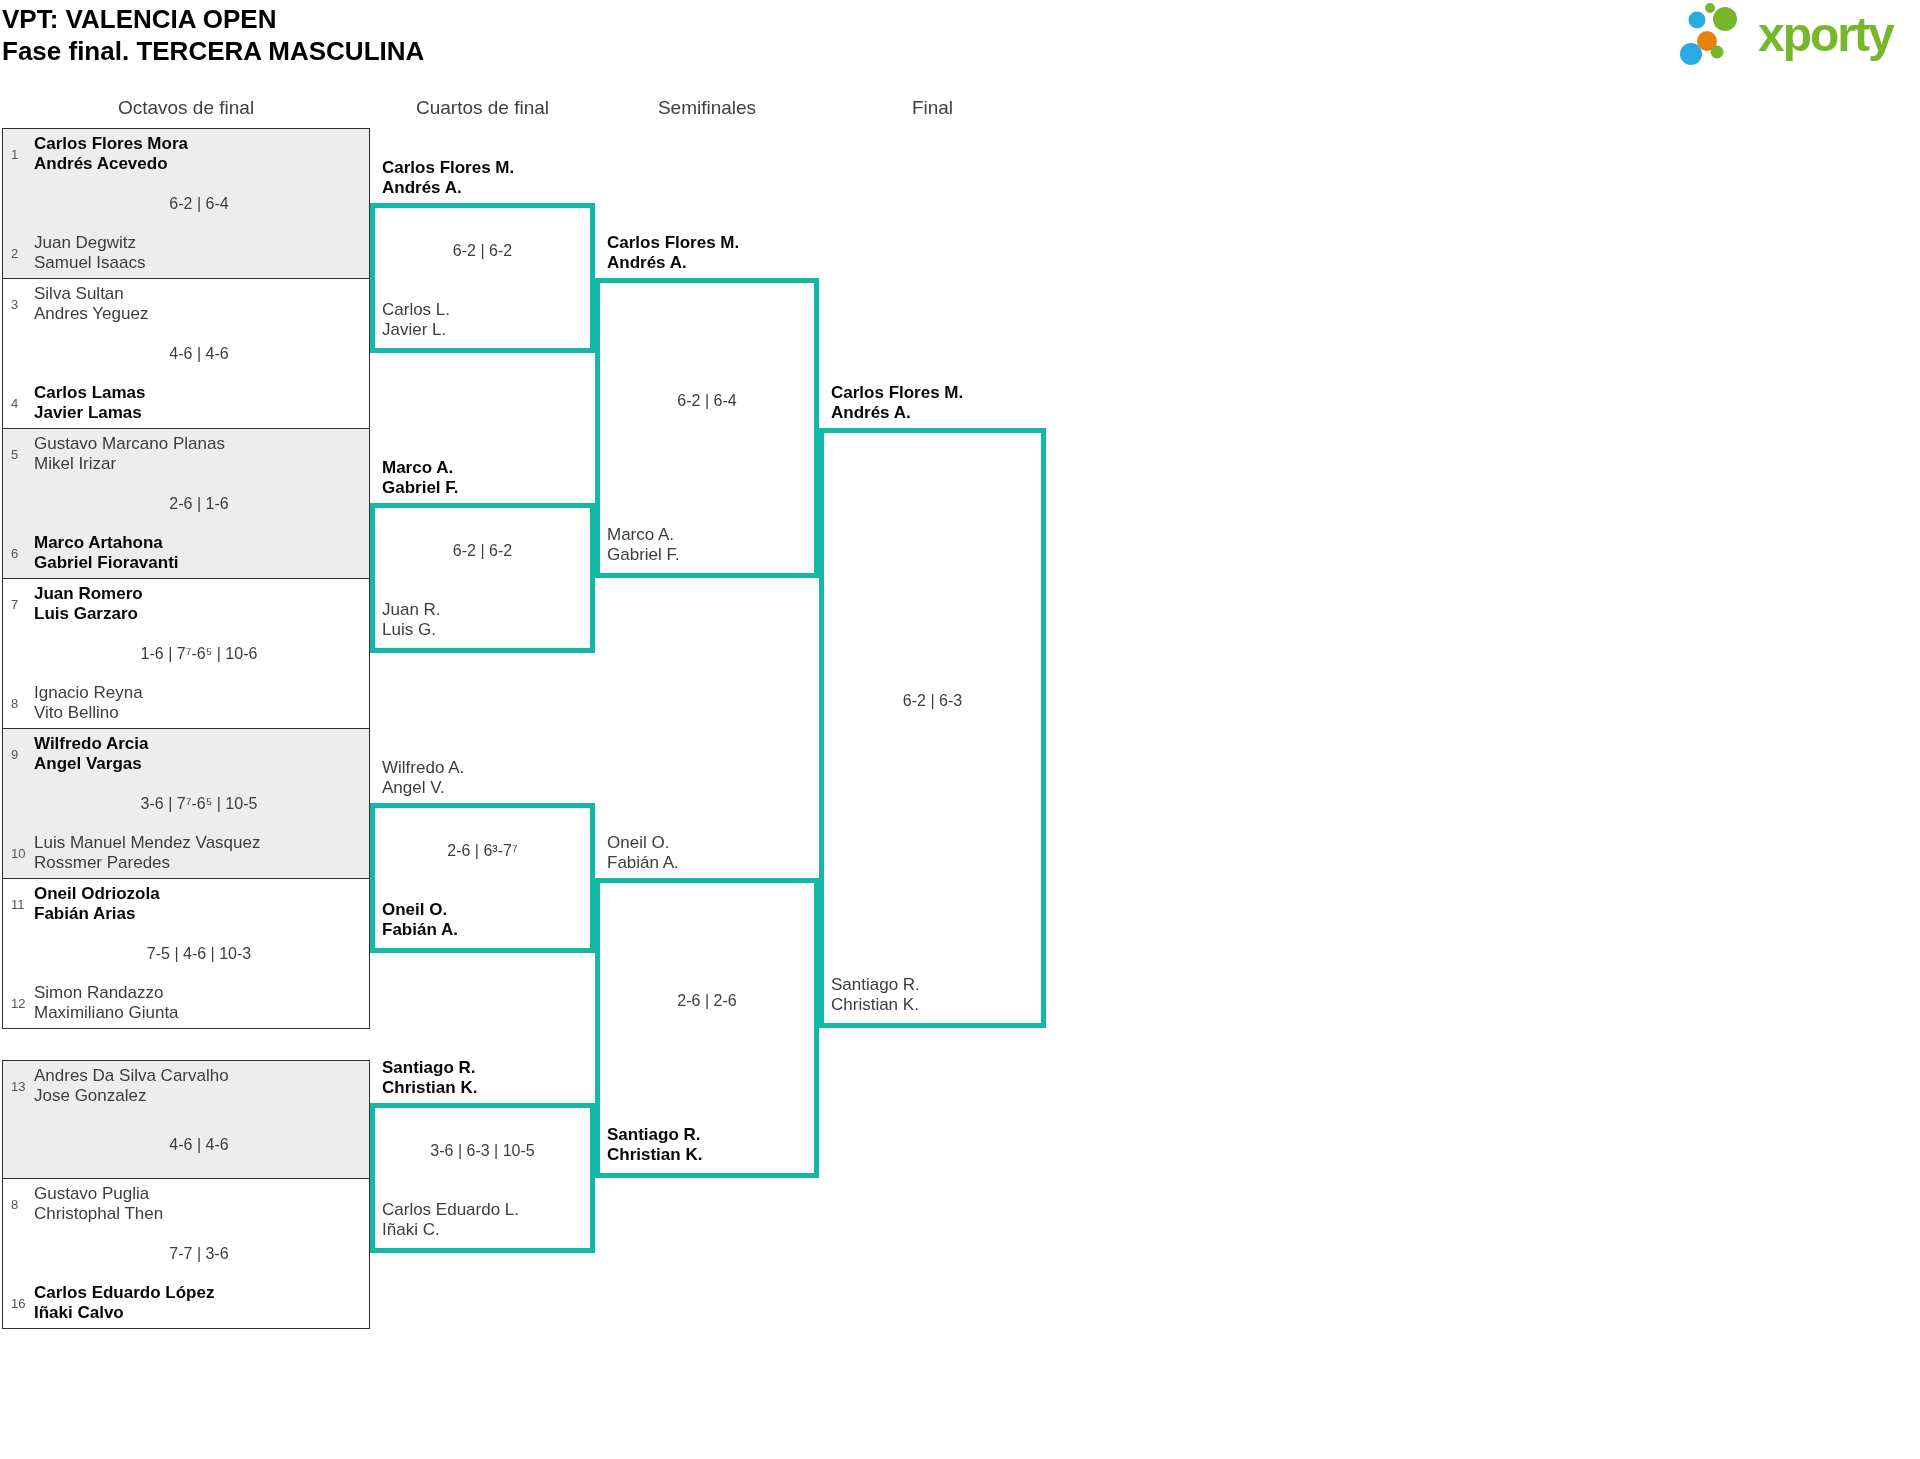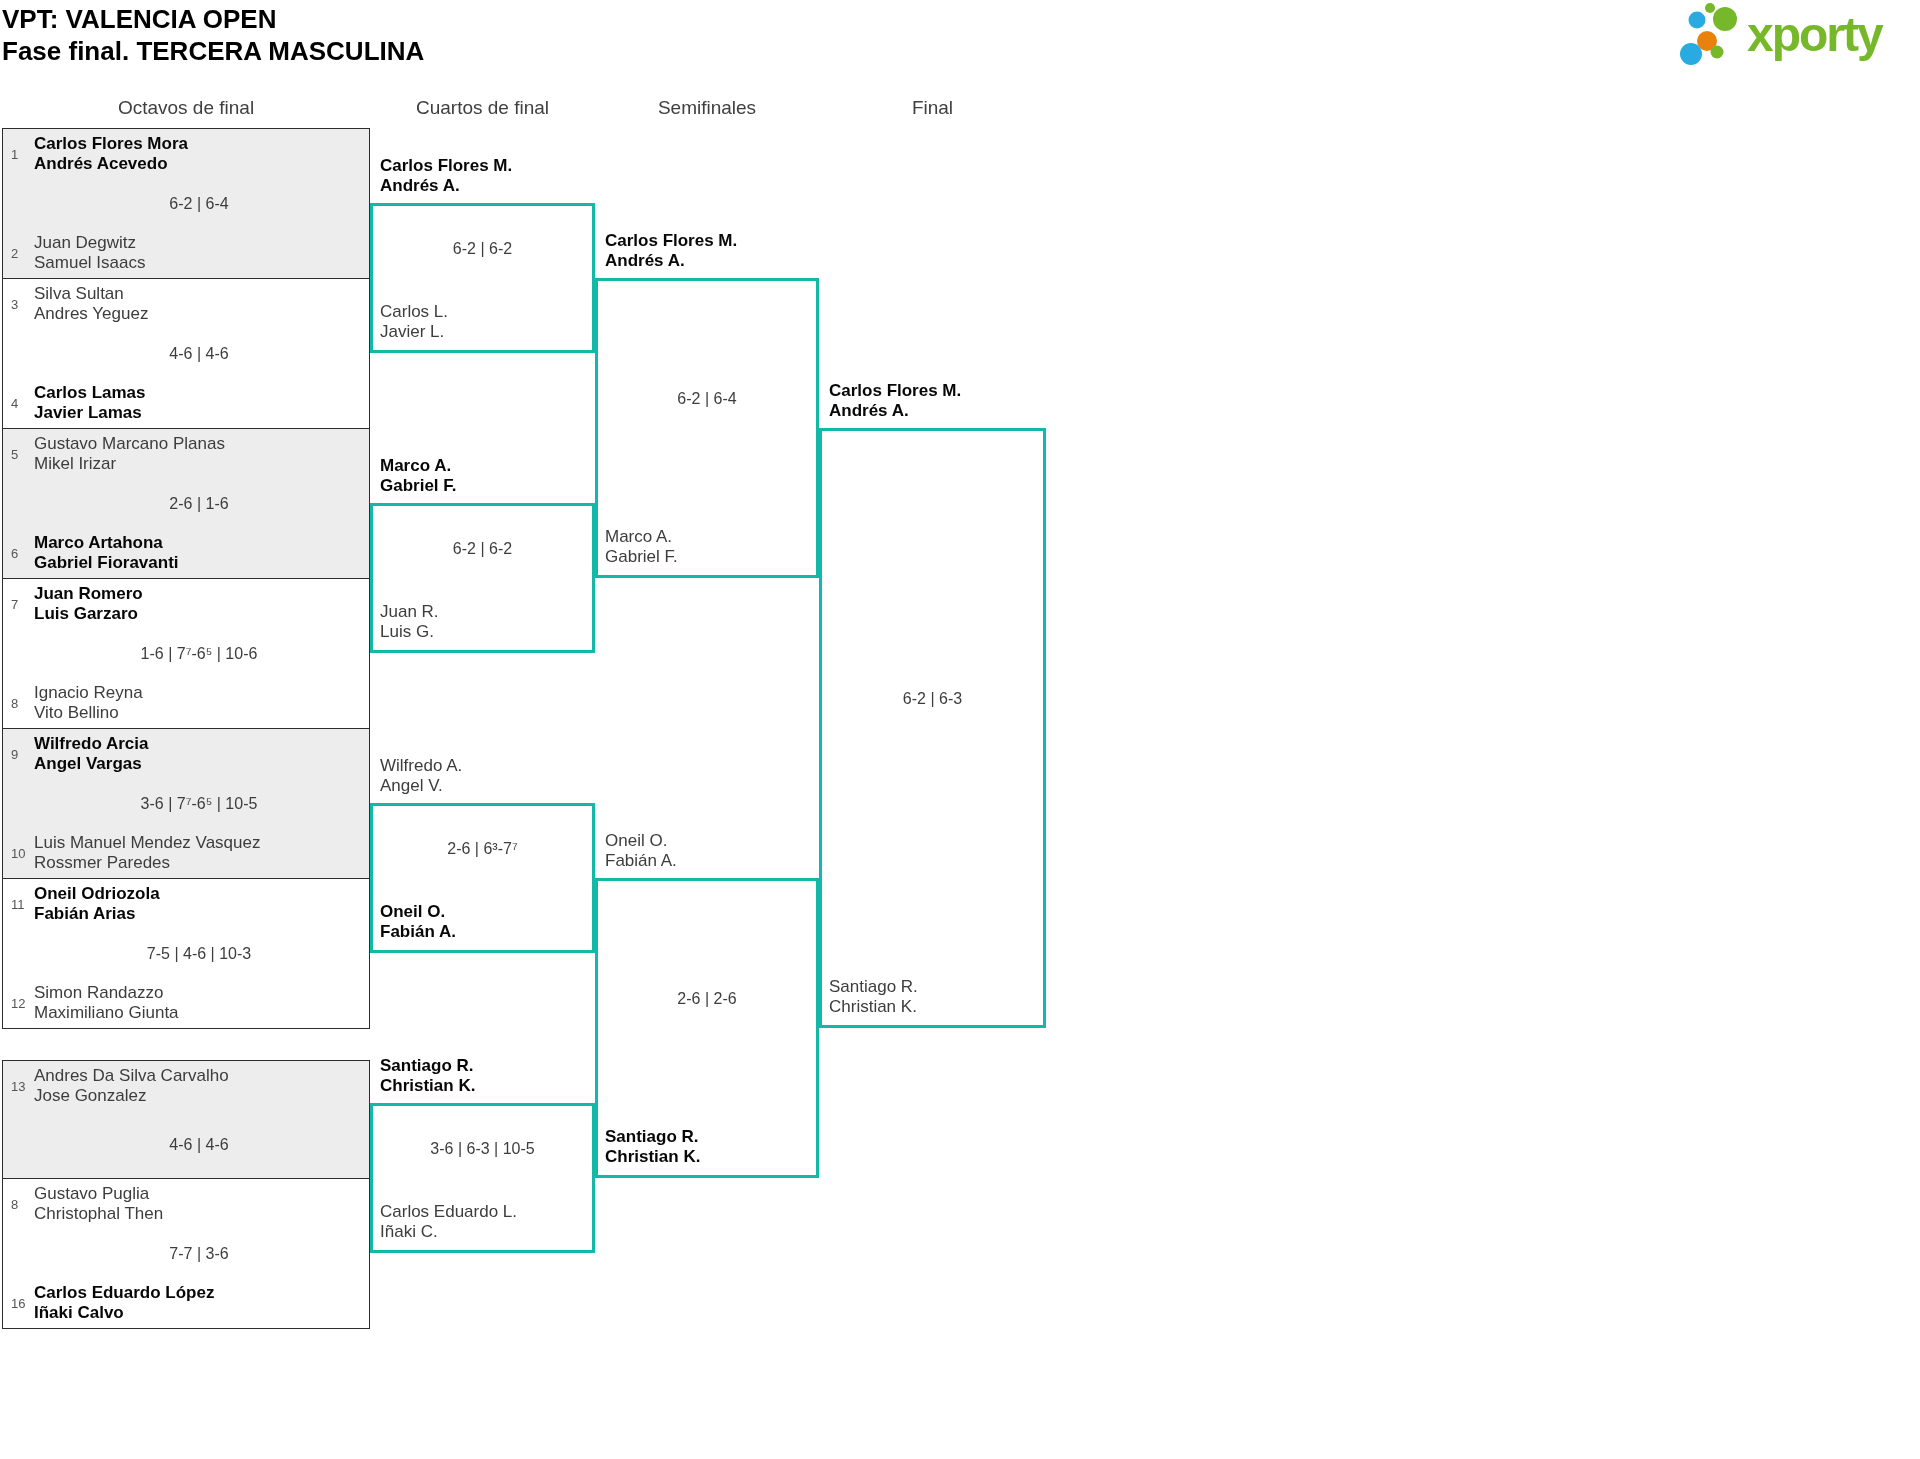--- a/index.html
+++ b/index.html
@@ -3,39 +3,39 @@
 <meta charset="utf-8">
 <style>
   html,body{margin:0;padding:0;background:#fff;}
   .page{
     position:relative;width:1920px;height:1459px;overflow:hidden;background:#ffffff;
     font-family:"Liberation Sans",sans-serif;color:#1a1a1a;
   }
   .title{position:absolute;left:2px;top:4px;font-size:26px;font-weight:700;color:#000;white-space:nowrap;}
   .subtitle{position:absolute;left:2px;top:36px;font-size:26px;font-weight:700;color:#000;white-space:nowrap;}
 
-  .logo{position:absolute;left:1678px;top:2px;display:flex;align-items:center;gap:5px;}
+  .logo{position:absolute;left:1678px;top:2px;display:flex;align-items:center;gap:16px;}
   .logo-text{font-size:48px;font-weight:700;letter-spacing:-2px;color:#76b82a;line-height:66px;}
 
   .rh{position:absolute;top:97px;height:24px;text-align:center;font-size:19px;color:#404040;}
 
   
   .obox{position:absolute;left:2px;width:368px;border:1px solid #2d2d2d;box-sizing:border-box;background:#fff;}
   .obox.shaded{background:#ededed;}
   .oteam{position:absolute;left:8px;display:flex;align-items:center;}
   .oteam.ta{top:5px;}
   .oteam.tb{bottom:5px;}
   .seed{flex:0 0 17px;font-size:13px;color:#555;margin-right:6px;}
   .pname{font-size:17px;line-height:20px;color:#3d3d3d;white-space:nowrap;}
   .team.win .pname{font-weight:700;color:#070707;}
   .oscore{position:absolute;left:26px;right:0;top:50%;transform:translateY(-50%);
           text-align:center;font-size:16px;color:#3d3d3d;}
 
   
-  .rbox{position:absolute;border:3px solid #14b8a6;box-sizing:border-box;background:transparent;}
+  .rbox{position:absolute;border:5px solid #14b8a6;box-sizing:border-box;background:transparent;}
   .rteam{position:absolute;left:7px;}
   .rteam.ra{bottom:calc(100% + 10px);}
   .rteam.rb{bottom:8px;}
   .rscore{position:absolute;left:0;right:0;text-align:center;font-size:16px;color:#3d3d3d;}
 </style>
 </head>
 <body>
 
 <div class="page">
 

